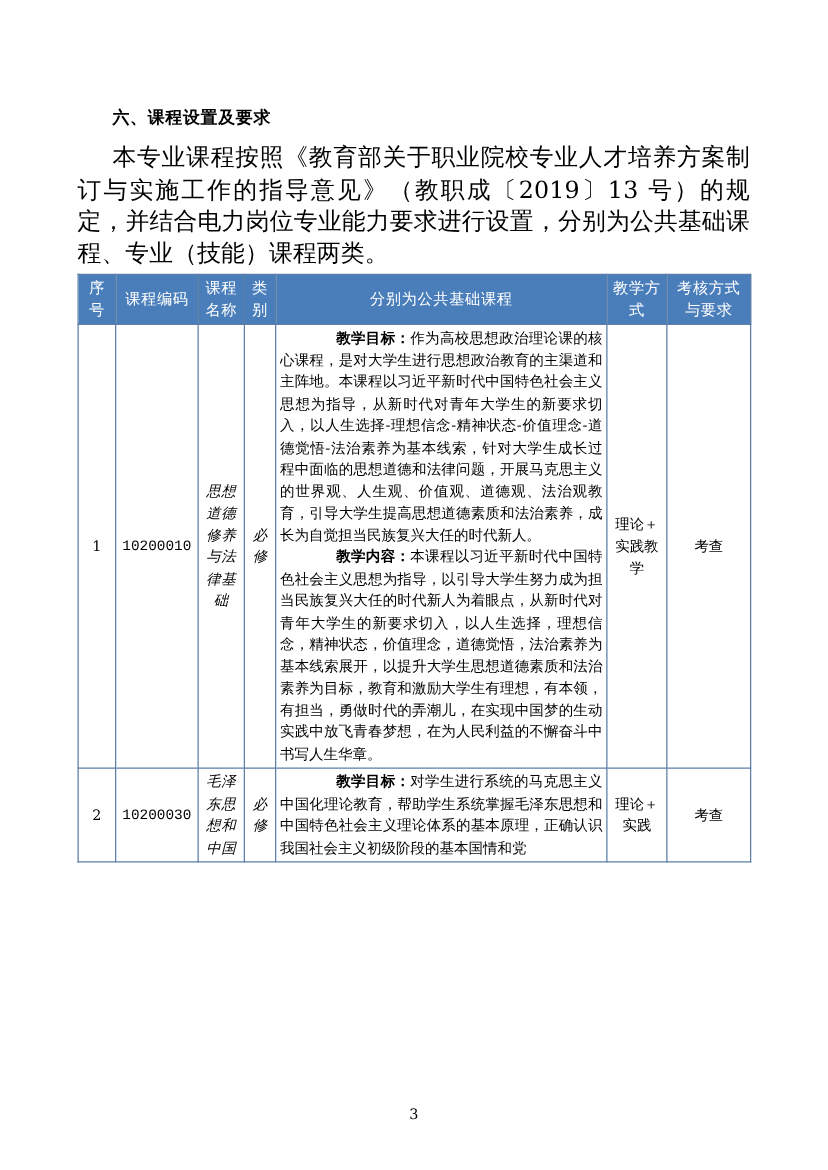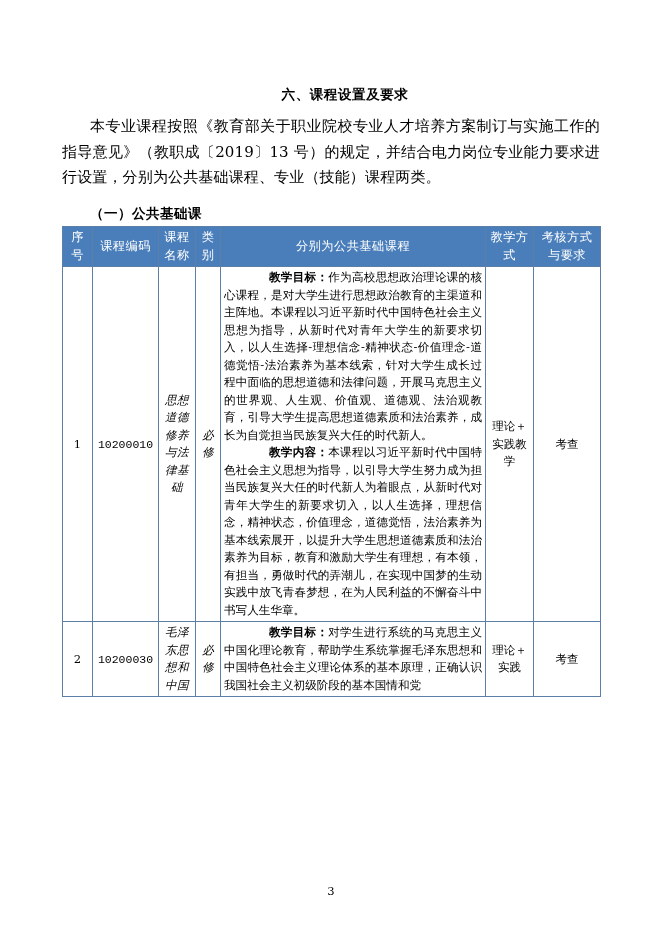--- a/index.html
+++ b/index.html
@@ -29,24 +29,23 @@
     top: 84px;
     width: 538px;
   }
   .heading {
     font-size: 13.5px;
     font-weight: bold;
     letter-spacing: 0.6px;
     margin: 0 0 10px 0;
     padding-left: 28px;
     line-height: 1.5;
-    text-align: center;
   }
   .para {
-    font-size: 15px;
+    font-size: 19px;
     line-height: 25.5px;
     margin: 0 0 3px 0;
     text-align: justify;
     text-justify: inter-ideograph;
     text-indent: 28px;
     letter-spacing: 0.15px;
   }
   .subheading {
     font-size: 13.5px;
     font-weight: bold;
@@ -124,21 +123,20 @@
 <body>
 
 <div class="page">
 
   <div class="content">
 
     <div class="heading">六、课程设置及要求</div>
 
     <p class="para">本专业课程按照《教育部关于职业院校专业人才培养方案制订与实施工作的指导意见》（教职成〔2019〕13 号）的规定，并结合电力岗位专业能力要求进行设置，分别为公共基础课程、专业（技能）课程两类。</p>
 
-    <div class="subheading">（一）公共基础课</div>
 
 
 
     <table class="doc-table">
       <colgroup>
         <col style="width:30px">
         <col style="width:66px">
         <col style="width:37px">
         <col style="width:25px">
         <col style="width:265px">

